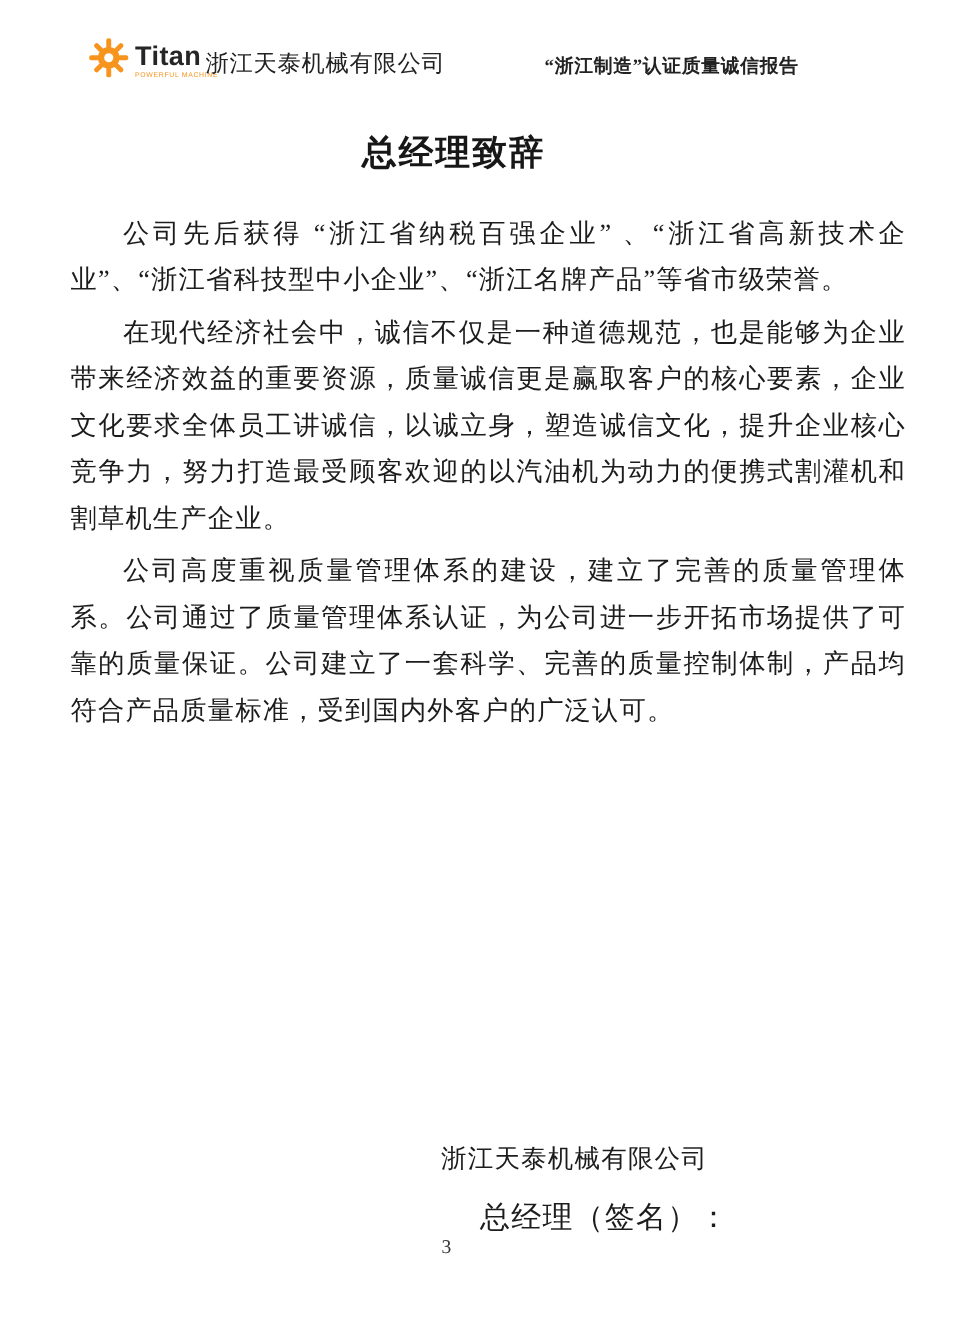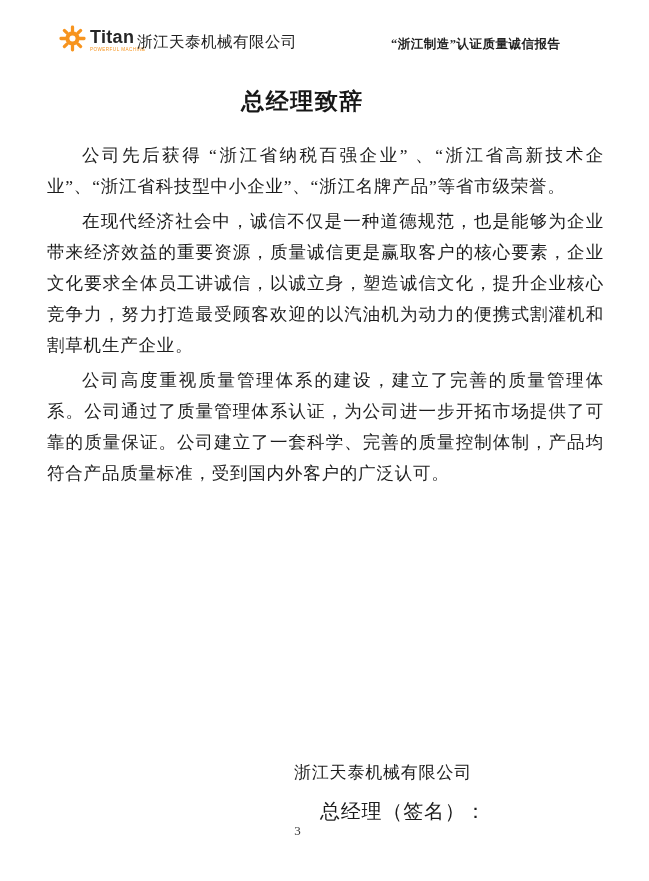--- a/index.html
+++ b/index.html
@@ -31,21 +31,21 @@
     font-family: "Liberation Sans", sans-serif;
     font-size: 4.6px; color: #f7941e; letter-spacing: 0.45px;
     margin-top: 1.5px; white-space: nowrap;
   }
   .company-name {
     position: absolute; left: 137px; top: 32px;
     font-size: 15.5px; letter-spacing: 0.5px; color: #222;
   }
   .report-label {
     position: absolute; left: 363px; top: 36px;
-    font-size: 12.5px; font-weight: bold; letter-spacing: 0.5px; color: #222; margin-left: 28px;
+    font-size: 12.5px; font-weight: bold; letter-spacing: 0.5px; color: #222;
   }
 
   
   .doc-title {
     position: absolute; top: 86px; left: 0; width: 100%;
     margin: 0; text-align: center;
     font-size: 23px; font-weight: bold; letter-spacing: 1.5px;
     transform: translateX(-22px);
     color: #171717;
   }

